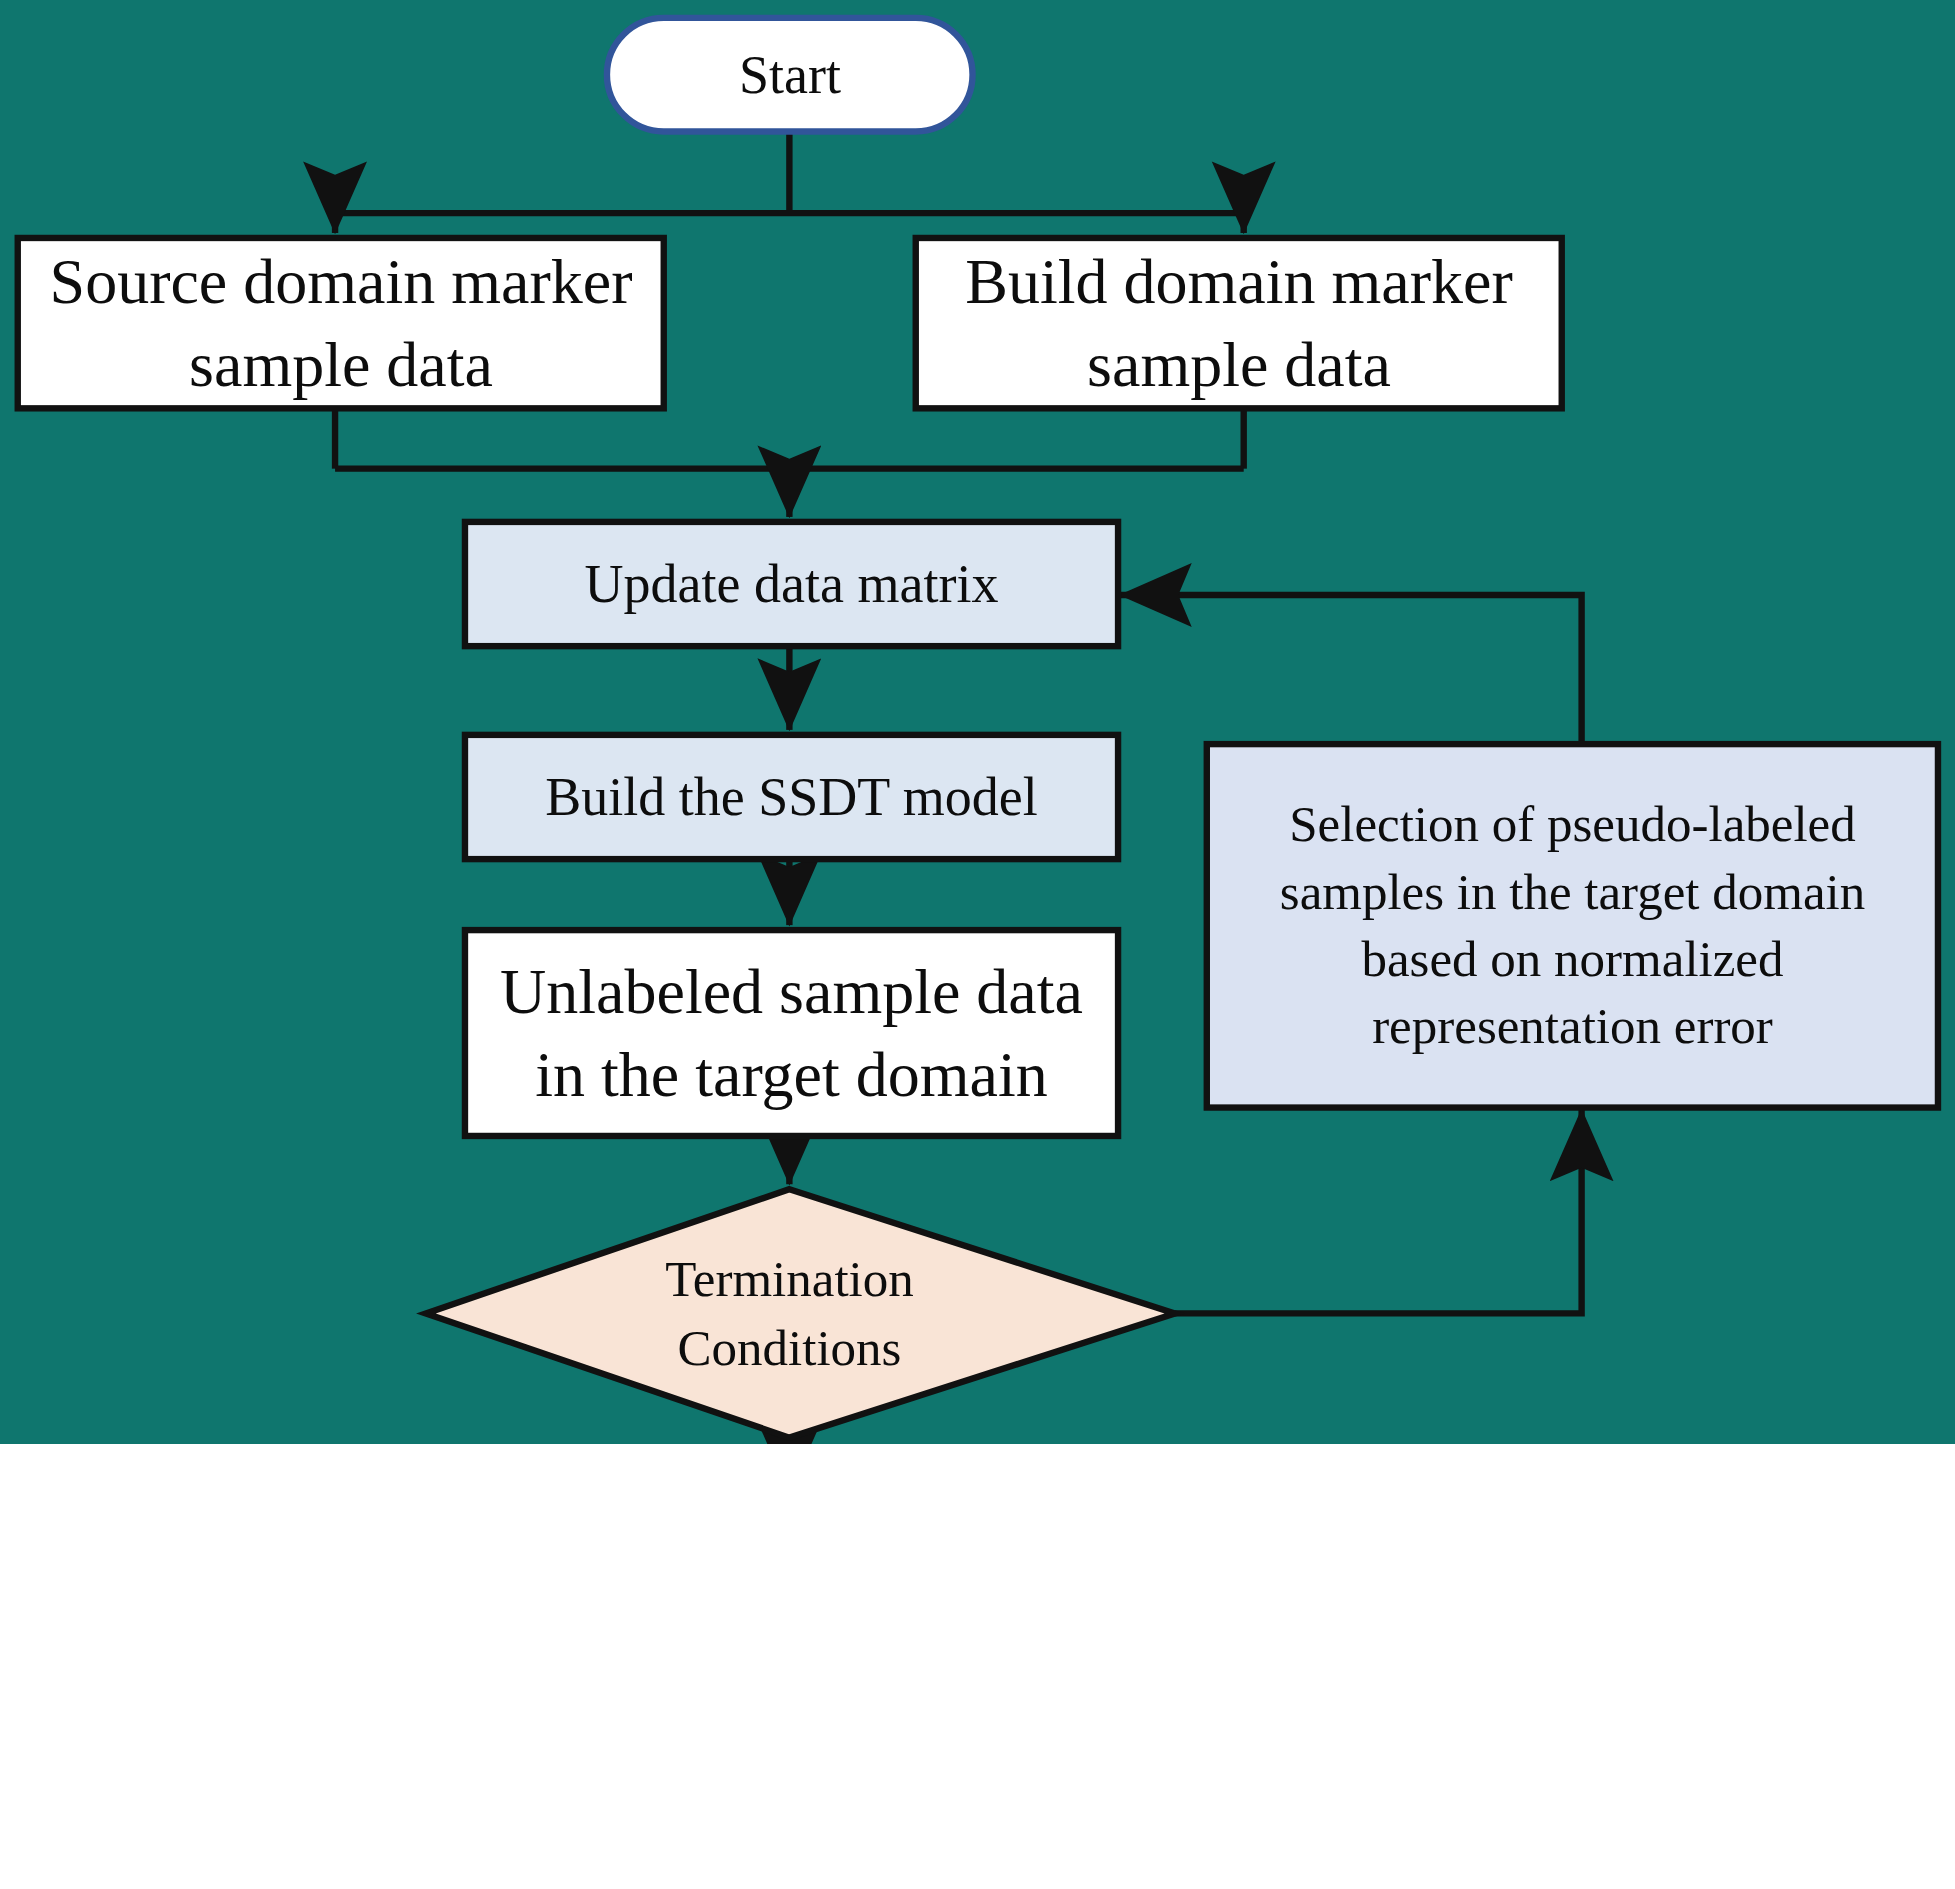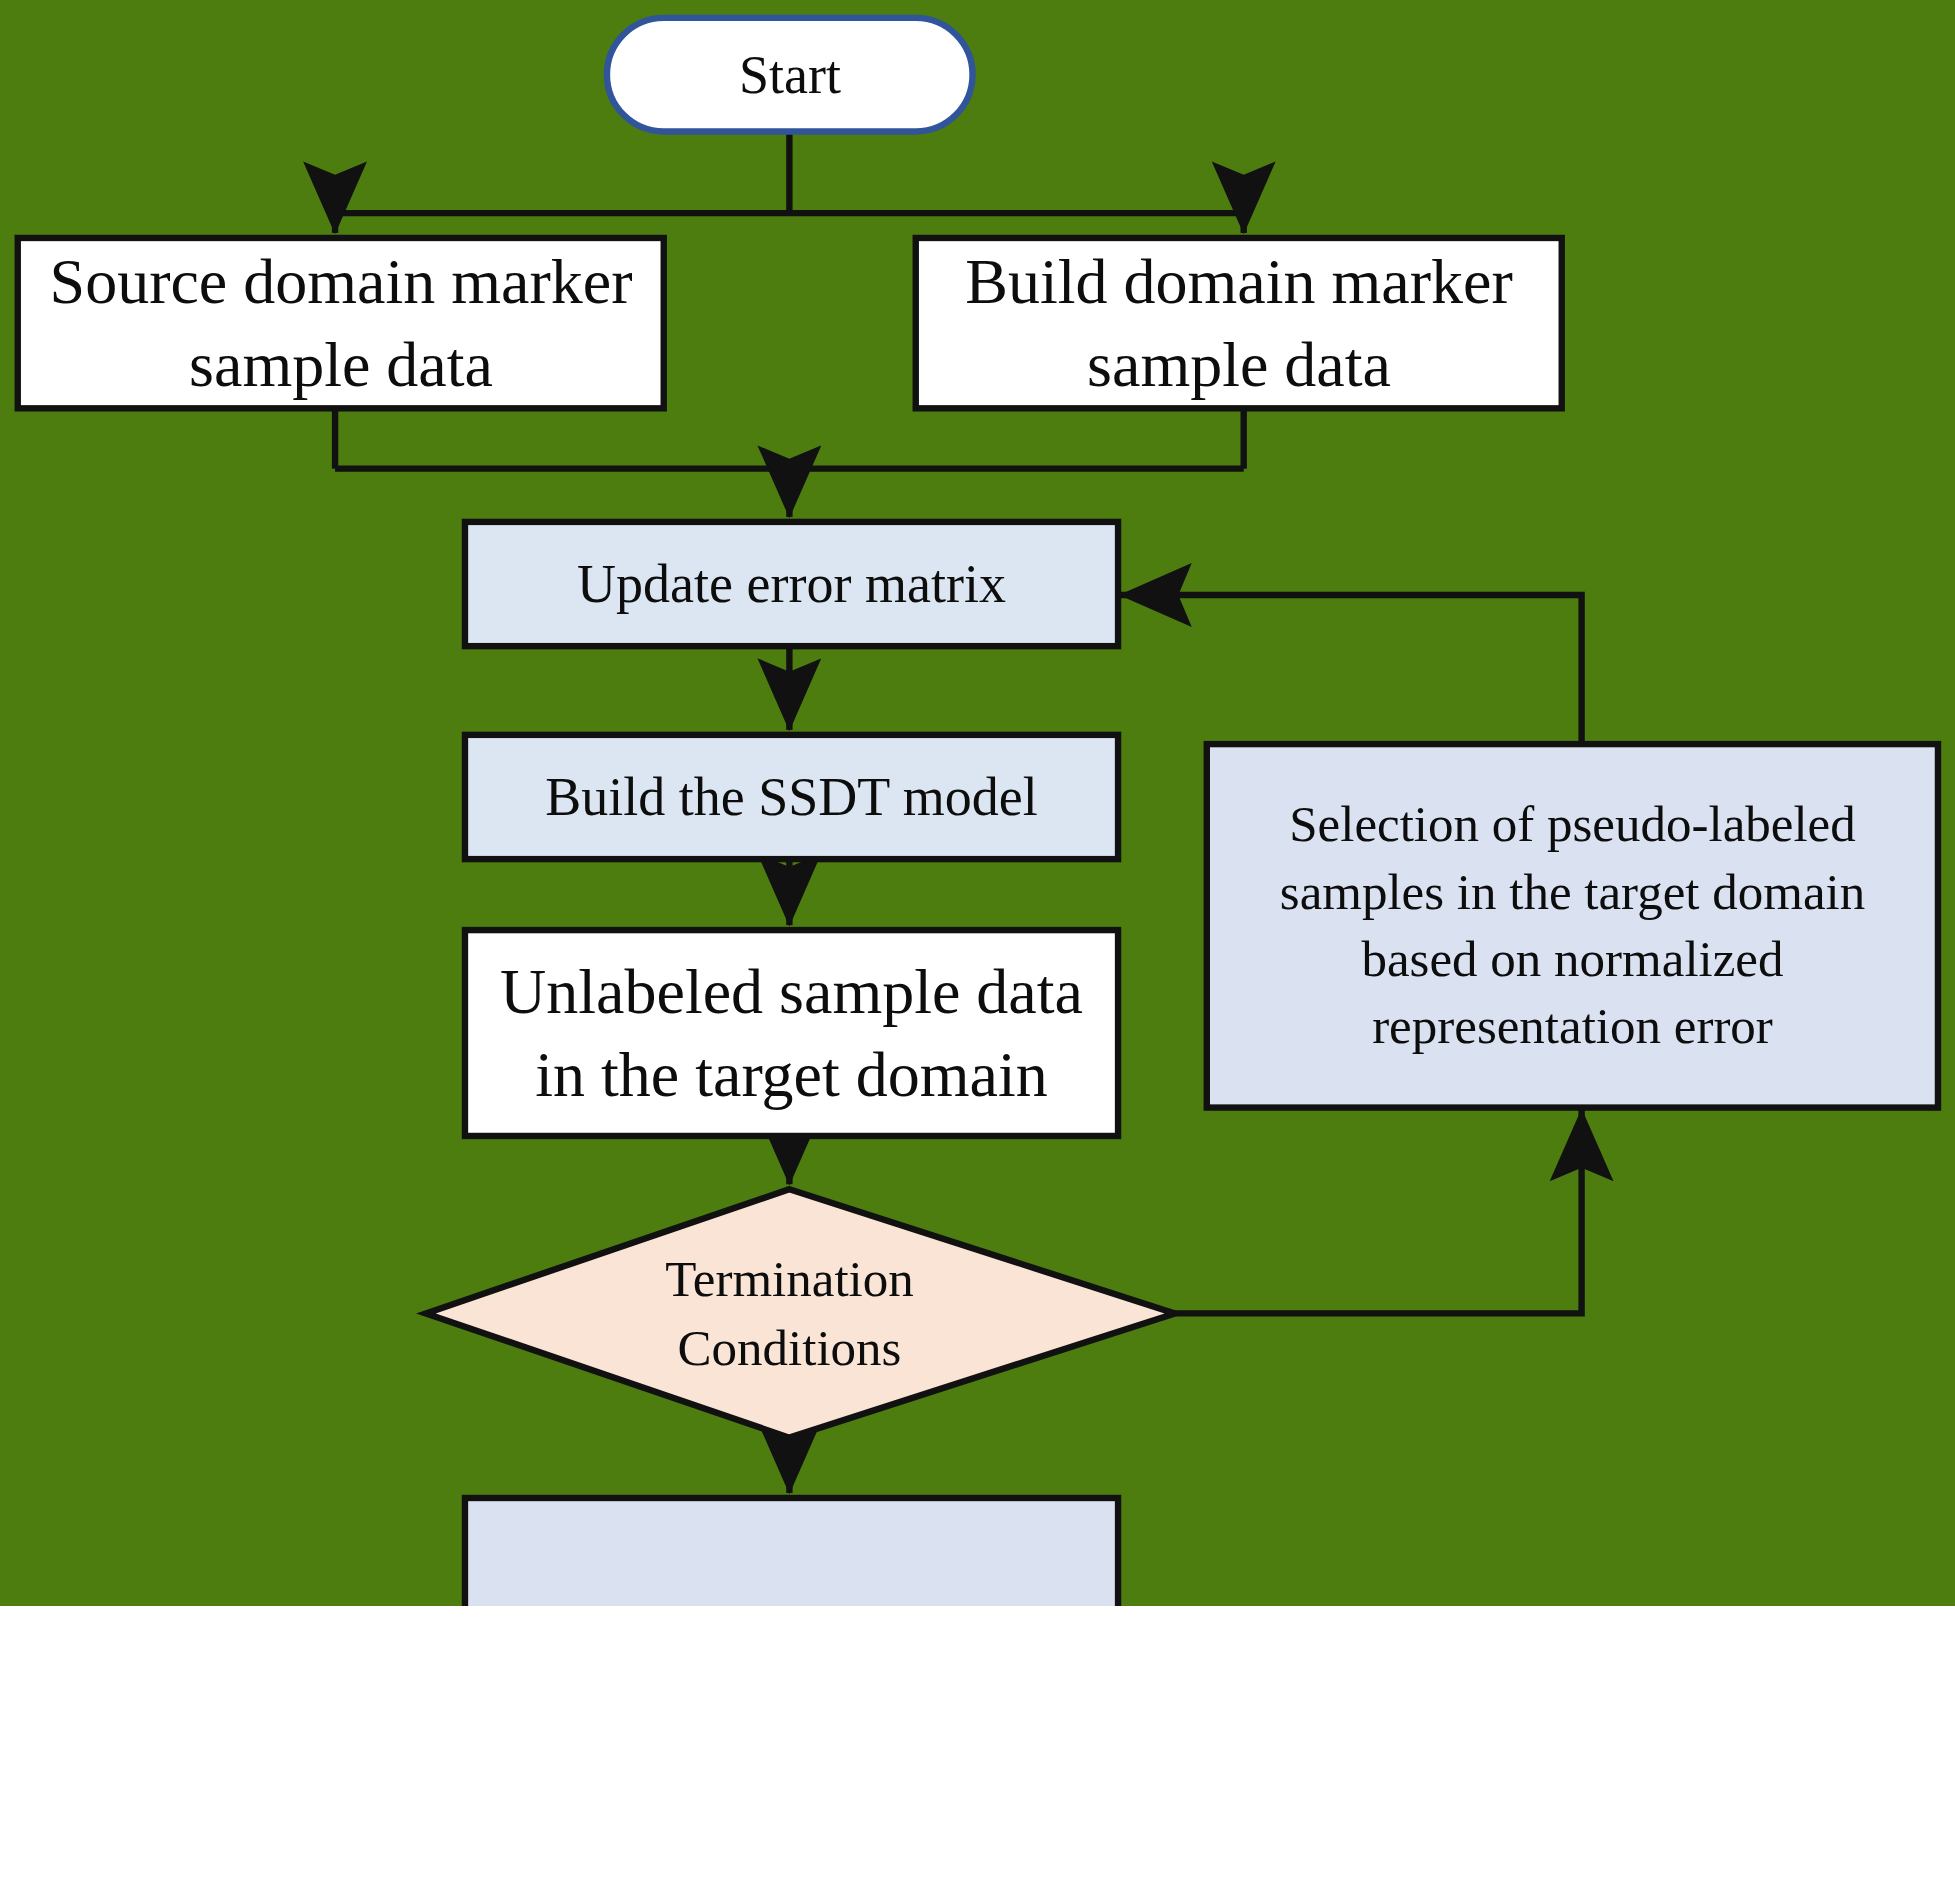--- a/index.html
+++ b/index.html
@@ -6,22 +6,22 @@
     margin: 0;
     padding: 0;
     background: #ffffff;
   }
   body {
     font-family: "Liberation Serif", "DejaVu Serif", serif;
   }
   #canvas {
     position: relative;
     width: 1955px;
-    height: 1606px;
-    background: #4d7c0f;
+    height: 1444px;
+    background: #0f766e;
     overflow: hidden;
   }
   #flow-svg {
     position: absolute;
     top: 0;
     left: 0;
     width: 1955px;
     height: 1890px;
   }
   .node-label {
@@ -110,21 +110,21 @@
   </svg>
 
   <div class="node-label lbl-start" style="left:607px; top:18px; width:366px; height:114px;">Start</div>
 
   <div class="node-label lbl-io" style="left:18px; top:238px; width:646px; height:170px;">Source domain marker
 sample data</div>
 
   <div class="node-label lbl-io" style="left:916px; top:238px; width:646px; height:170px;">Build domain marker
 sample data</div>
 
-  <div class="node-label lbl-proc" style="left:465px; top:522px; width:653px; height:124px;">Update error matrix</div>
+  <div class="node-label lbl-proc" style="left:465px; top:522px; width:653px; height:124px;">Update data matrix</div>
 
   <div class="node-label lbl-proc" style="left:465px; top:735px; width:653px; height:124px;">Build the SSDT model</div>
 
   <div class="node-label lbl-sel" style="left:1207px; top:744px; width:731px; height:364px;">Selection of pseudo-labeled
 samples in the target domain
 based on normalized
 representation error</div>
 
   <div class="node-label lbl-io" style="left:465px; top:930px; width:653px; height:206px;">Unlabeled sample data
 in the target domain</div>

